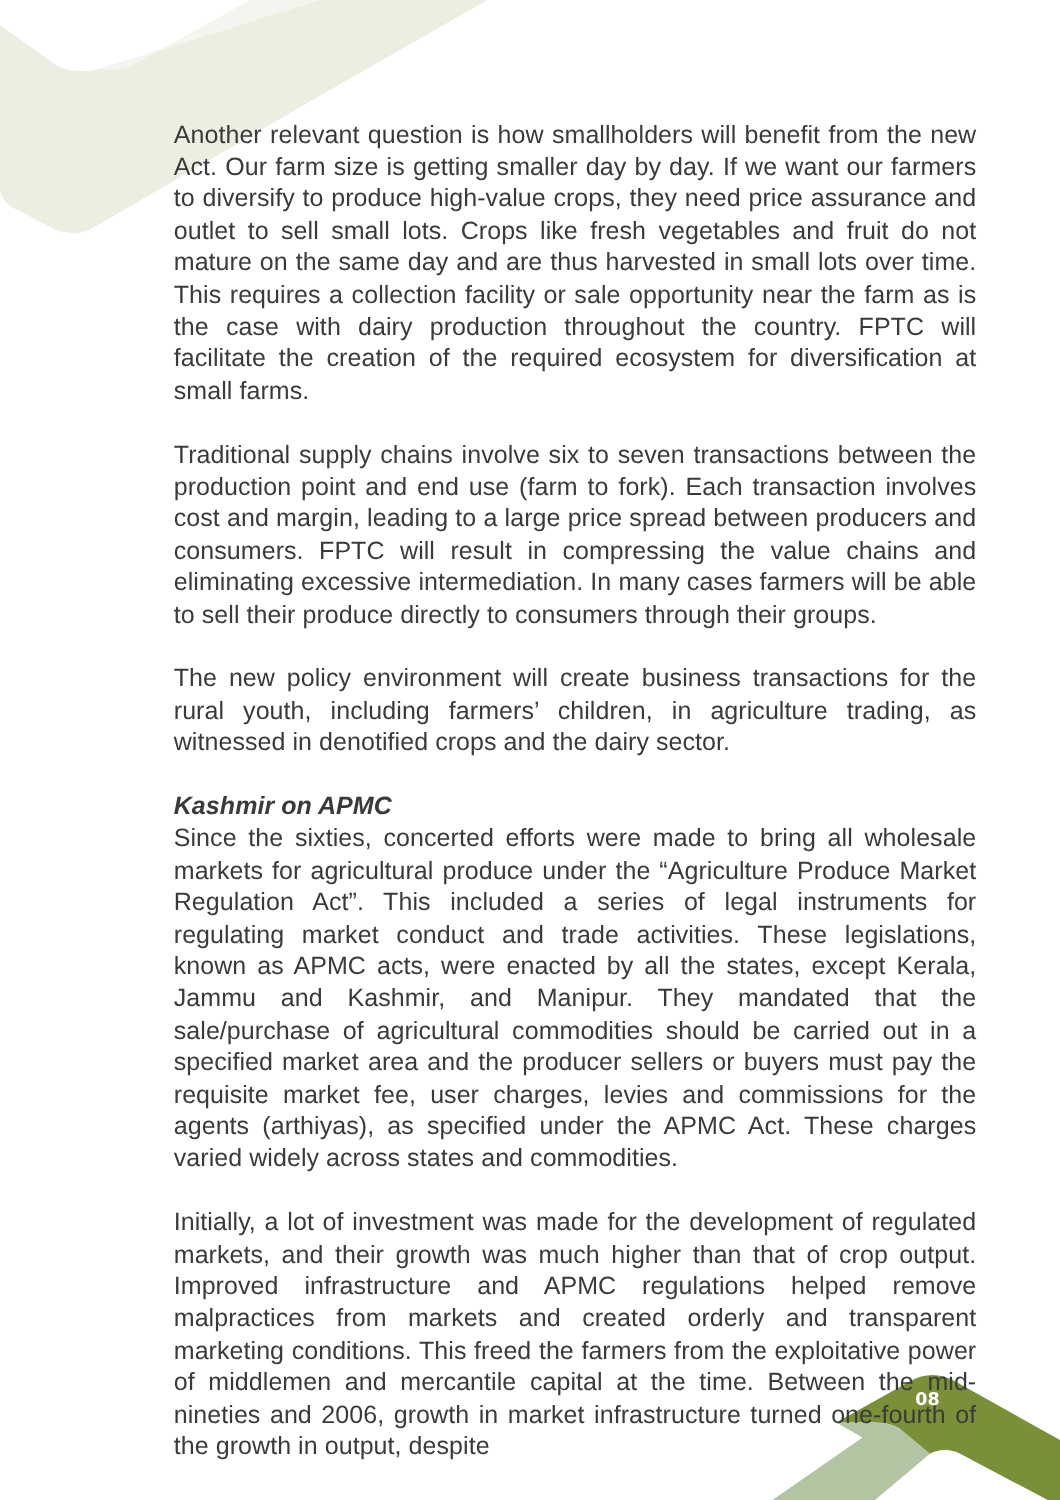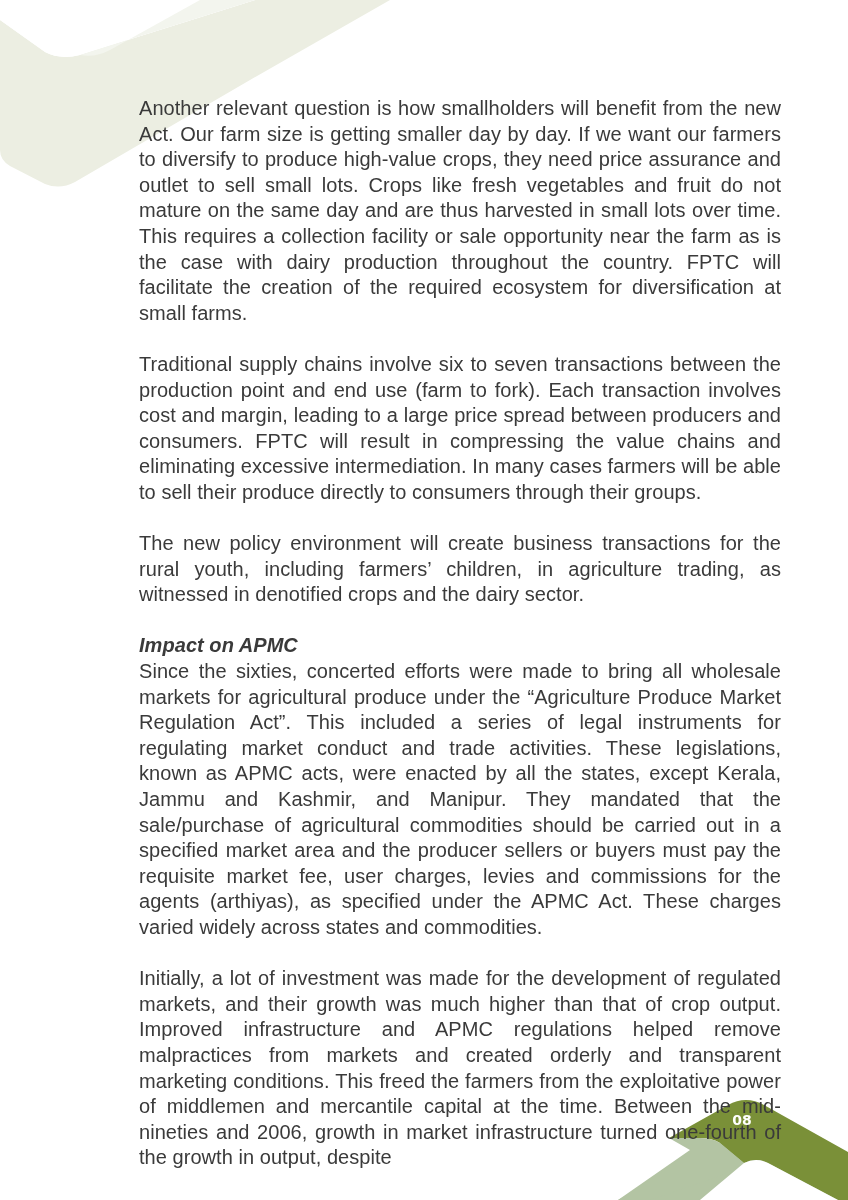--- a/index.html
+++ b/index.html
@@ -67,18 +67,18 @@
   <path d="M618 1200 L720 1143 Q738 1133 756 1143 L848 1195 L848 1200 Z" fill="#b3c4a3"></path>
   <path d="M669 1138 L728 1105 Q746 1095 764 1105 L848 1152 L848 1200 L838 1200 L768 1163 Q756 1157 744 1163 L720 1143 Q712 1138 700 1138 Z" fill="#7a9038"></path>
   <path d="M669 1138 L700 1138 Q712 1138 720 1143 L744 1163 Q732 1170 720 1176 L650 1200 L618 1200 L690 1150 Z" fill="#b3c4a3"></path>
   <path d="M700 1200 L744 1163 Q756 1157 768 1163 L838 1200 Z" fill="#ffffff"></path>
 </svg>
 
 <div class="content">
   <p>Another relevant question is how smallholders will benefit from the new Act. Our farm size is getting smaller day by day. If we want our farmers to diversify to produce high-value crops, they need price assurance and outlet to sell small lots. Crops like fresh vegetables and fruit do not mature on the same day and are thus harvested in small lots over time. This requires a collection facility or sale opportunity near the farm as is the case with dairy production throughout the country. FPTC will facilitate the creation of the required ecosystem for diversification at small farms.</p>
   <p>Traditional supply chains involve six to seven transactions between the production point and end use (farm to fork). Each transaction involves cost and margin, leading to a large price spread between producers and consumers. FPTC will result in compressing the value chains and eliminating excessive intermediation. In many cases farmers will be able to sell their produce directly to consumers through their groups.</p>
   <p>The new policy environment will create business transactions for the rural youth, including farmers’ children, in agriculture trading, as witnessed in denotified crops and the dairy sector.</p>
-  <div class="heading">Impact on APMC</div>
+  <div class="heading">Kashmir on APMC</div>
   <p>Since the sixties, concerted efforts were made to bring all wholesale markets for agricultural produce under the “Agriculture Produce Market Regulation Act”. This included a series of legal instruments for regulating market conduct and trade activities. These legislations, known as APMC acts, were enacted by all the states, except Kerala, Jammu and Kashmir, and Manipur. They mandated that the sale/purchase of agricultural commodities should be carried out in a specified market area and the producer sellers or buyers must pay the requisite market fee, user charges, levies and commissions for the agents (arthiyas), as specified under the APMC Act. These charges varied widely across states and commodities.</p>
   <p>Initially, a lot of investment was made for the development of regulated markets, and their growth was much higher than that of crop output. Improved infrastructure and APMC regulations helped remove malpractices from markets and created orderly and transparent marketing conditions. This freed the farmers from the exploitative power of middlemen and mercantile capital at the time. Between the mid-nineties and 2006, growth in market infrastructure turned one-fourth of the growth in output, despite</p>
 </div>
 
 <div class="page-number">08</div>
 
 </body></html>

